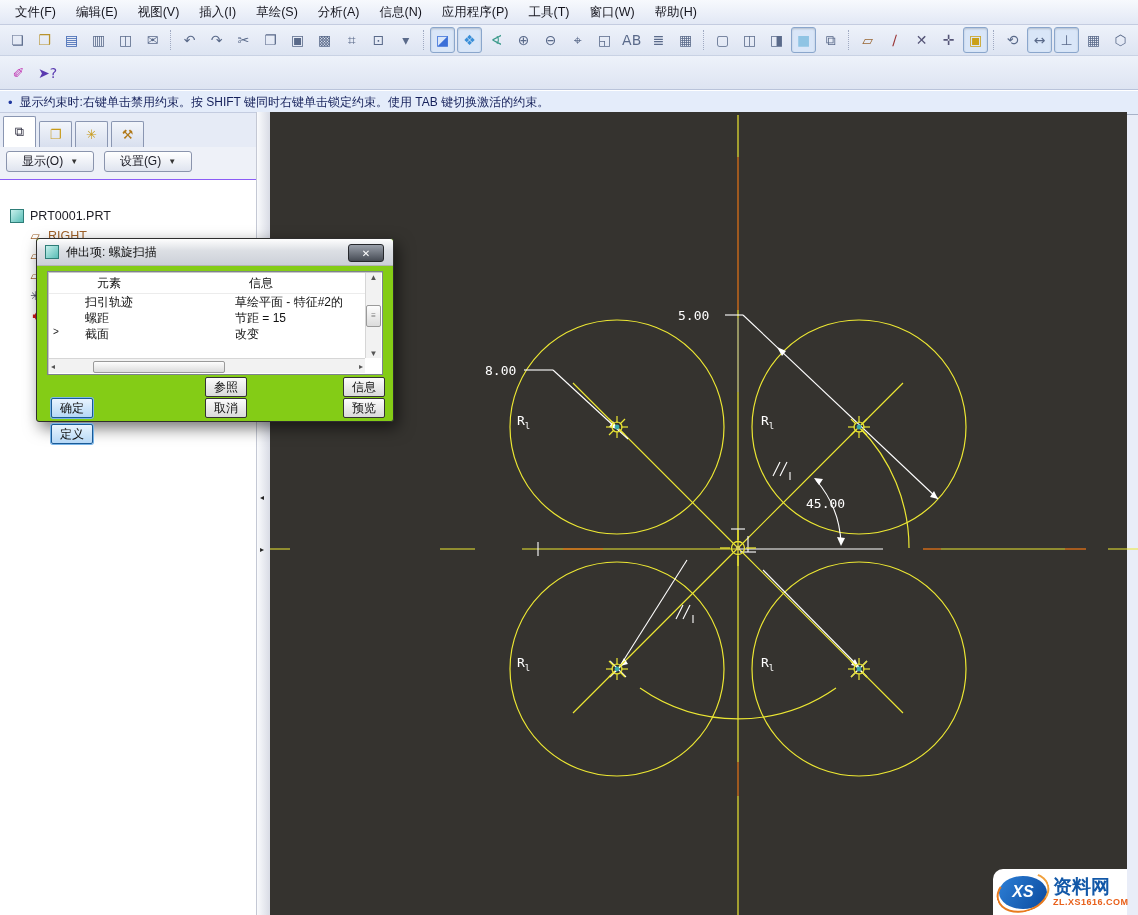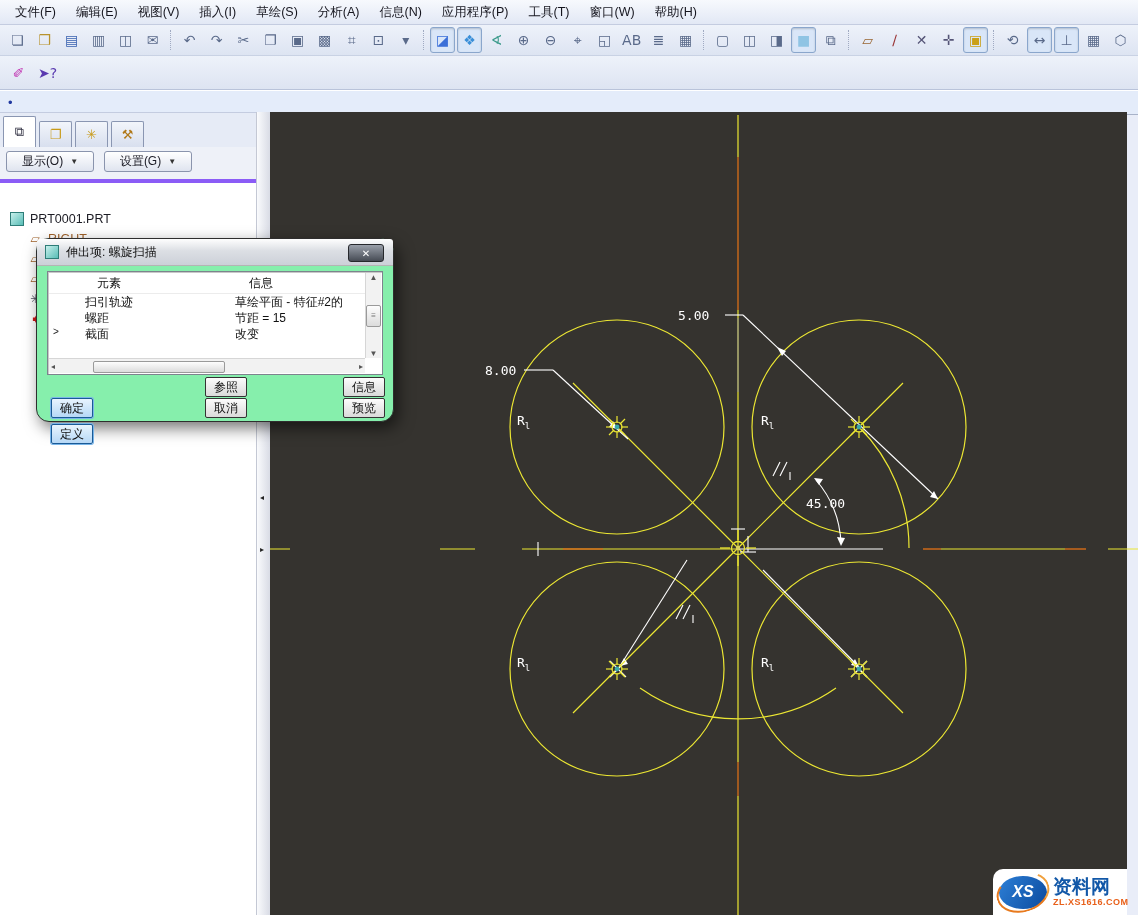--- a/index.html
+++ b/index.html
@@ -24,41 +24,41 @@
   .bullet{color:#2038a0;margin-right:7px;font-size:13px;}
   
   .main{position:absolute;top:112px;left:0;right:0;bottom:0;}
   .left-panel{position:absolute;left:0;top:0;width:256px;height:100%;background:#ffffff;border-top:1px solid #c4cce0;}
   .tabs{height:34px;background:#e6ebf6;display:flex;align-items:flex-end;padding-left:3px;}
   .tab{width:31px;height:25px;border:1px solid #8a96b2;border-bottom:none;margin-right:3px;
        background:linear-gradient(#f2f5fb,#d8dfee);display:flex;align-items:center;justify-content:center;
        font-size:13px;border-radius:2px 2px 0 0;font-family:"DejaVu Sans",sans-serif;}
   .tab.active{background:#fff;height:30px;}
   .panel-btn-row{height:26px;padding:4px 6px 2px 6px;display:flex;gap:10px;background:#eef1f8;
-                 border-bottom:4px solid #8b5cf6;}
+                 border-bottom:1px solid #8b5cf6;}
   .pbtn{width:86px;height:19px;border:1px solid #8a94ad;border-radius:3px;
         background:linear-gradient(#ffffff,#dfe4ef);font-size:12px;display:flex;align-items:center;
         justify-content:center;gap:7px;color:#1a1a24;}
   .pbtn .arrow{font-size:8px;color:#333;}
   .tree{margin-top:26px;font-size:12.5px;color:#1c1c24;}
   .tree-row{display:flex;align-items:center;gap:6px;height:20px;padding-left:10px;}
   .tree-row.child{padding-left:28px;}
   .cube-icon{width:12px;height:12px;background:linear-gradient(135deg,#c8f0ec,#58bdb6);
              border:1px solid #2e7d78;flex:0 0 auto;}
   .tree-glyph{width:14px;text-align:center;font-family:"DejaVu Sans",sans-serif;font-size:12px;}
   .splitter{position:absolute;left:256px;top:0;width:14px;height:100%;
             background:linear-gradient(90deg,#fafbfd,#d6d9e3);border-left:1px solid #c4c8d4;}
   .chev{position:absolute;left:3px;font-size:8px;color:#222;}
   
   .canvas{position:absolute;left:270px;top:0;right:11px;height:100%;background:#35332f;}
   .canvas svg{position:absolute;left:0;top:0;}
   .sk-text{font-family:"DejaVu Sans Mono","Liberation Mono",monospace;fill:#ffffff;font-size:13px;}
   
-  .dialog{position:absolute;left:36px;top:238px;width:356px;height:182px;background:#86efac;
-          border:1px solid #2e2e2e;border-radius:13px;box-shadow:4px 6px 16px rgba(0,0,0,.55);
+  .dialog{position:absolute;left:36px;top:238px;width:356px;height:182px;background:#84cc16;
+          border:1px solid #2e2e2e;border-radius:3px;box-shadow:4px 6px 16px rgba(0,0,0,.55);
           font-size:12px;color:#111;}
   .dlg-title{height:26px;background:linear-gradient(#fefefe,#dcdfe4 45%,#ccd0d8);
              border-bottom:1px solid #b4b4b4;display:flex;align-items:center;padding:0 8px;
              border-radius:3px 3px 0 0;}
   .dlg-cube{width:12px;height:12px;background:linear-gradient(135deg,#c8f0ec,#58bdb6);
             border:1px solid #2e7d78;margin-right:7px;}
   .dlg-close{position:absolute;right:9px;top:5px;width:34px;height:16px;
              background:linear-gradient(#9aa0aa,#464b54);border:1px solid #26282c;border-radius:3px;
              color:#fff;font-size:10px;font-weight:bold;display:flex;align-items:center;justify-content:center;}
   .dlg-panel{position:absolute;left:10px;top:32px;width:334px;height:102px;background:#ffffff;
@@ -167,20 +167,21 @@
   </div>
 
 <div class="toolbar row2">
 
 <span class="tbtn" style="color: rgb(192, 48, 176);">✐</span>
     <span class="tbtn" style="color: rgb(90, 58, 176);">➤?</span>
   </div>
 
 <div class="messagebar">
   <span class="bullet">•</span>
+  <span>显示约束时:右键单击禁用约束。按 SHIFT 键同时右键单击锁定约束。使用 TAB 键切换激活的约束。</span>
 </div>
 
 <div class="main">
 
   <div class="left-panel">
     <div class="tabs">
 
     <span class="tab active" style="color: rgb(51, 51, 68);">⧉</span>
         <span class="tab" style="color: rgb(200, 154, 24);">❐</span>
         <span class="tab" style="color: rgb(200, 154, 24);">✳</span>

